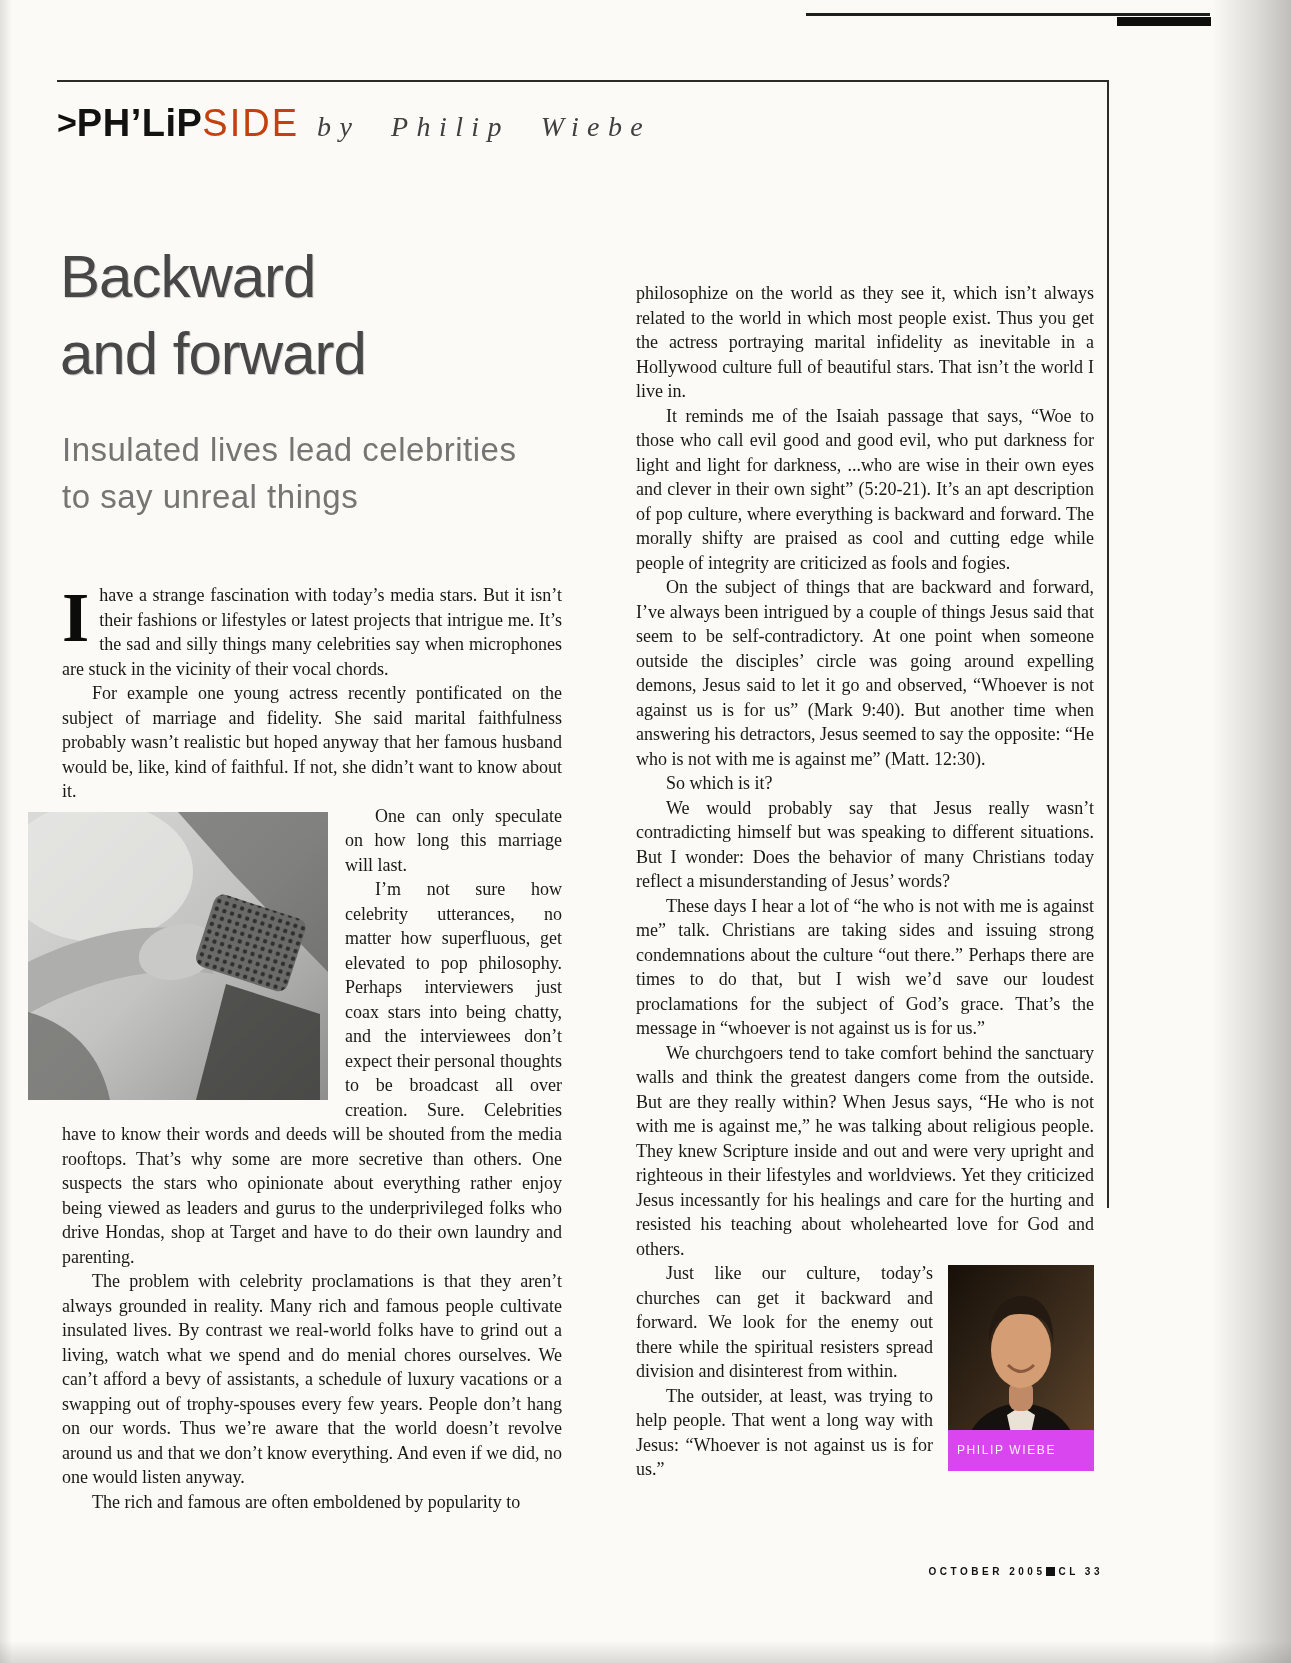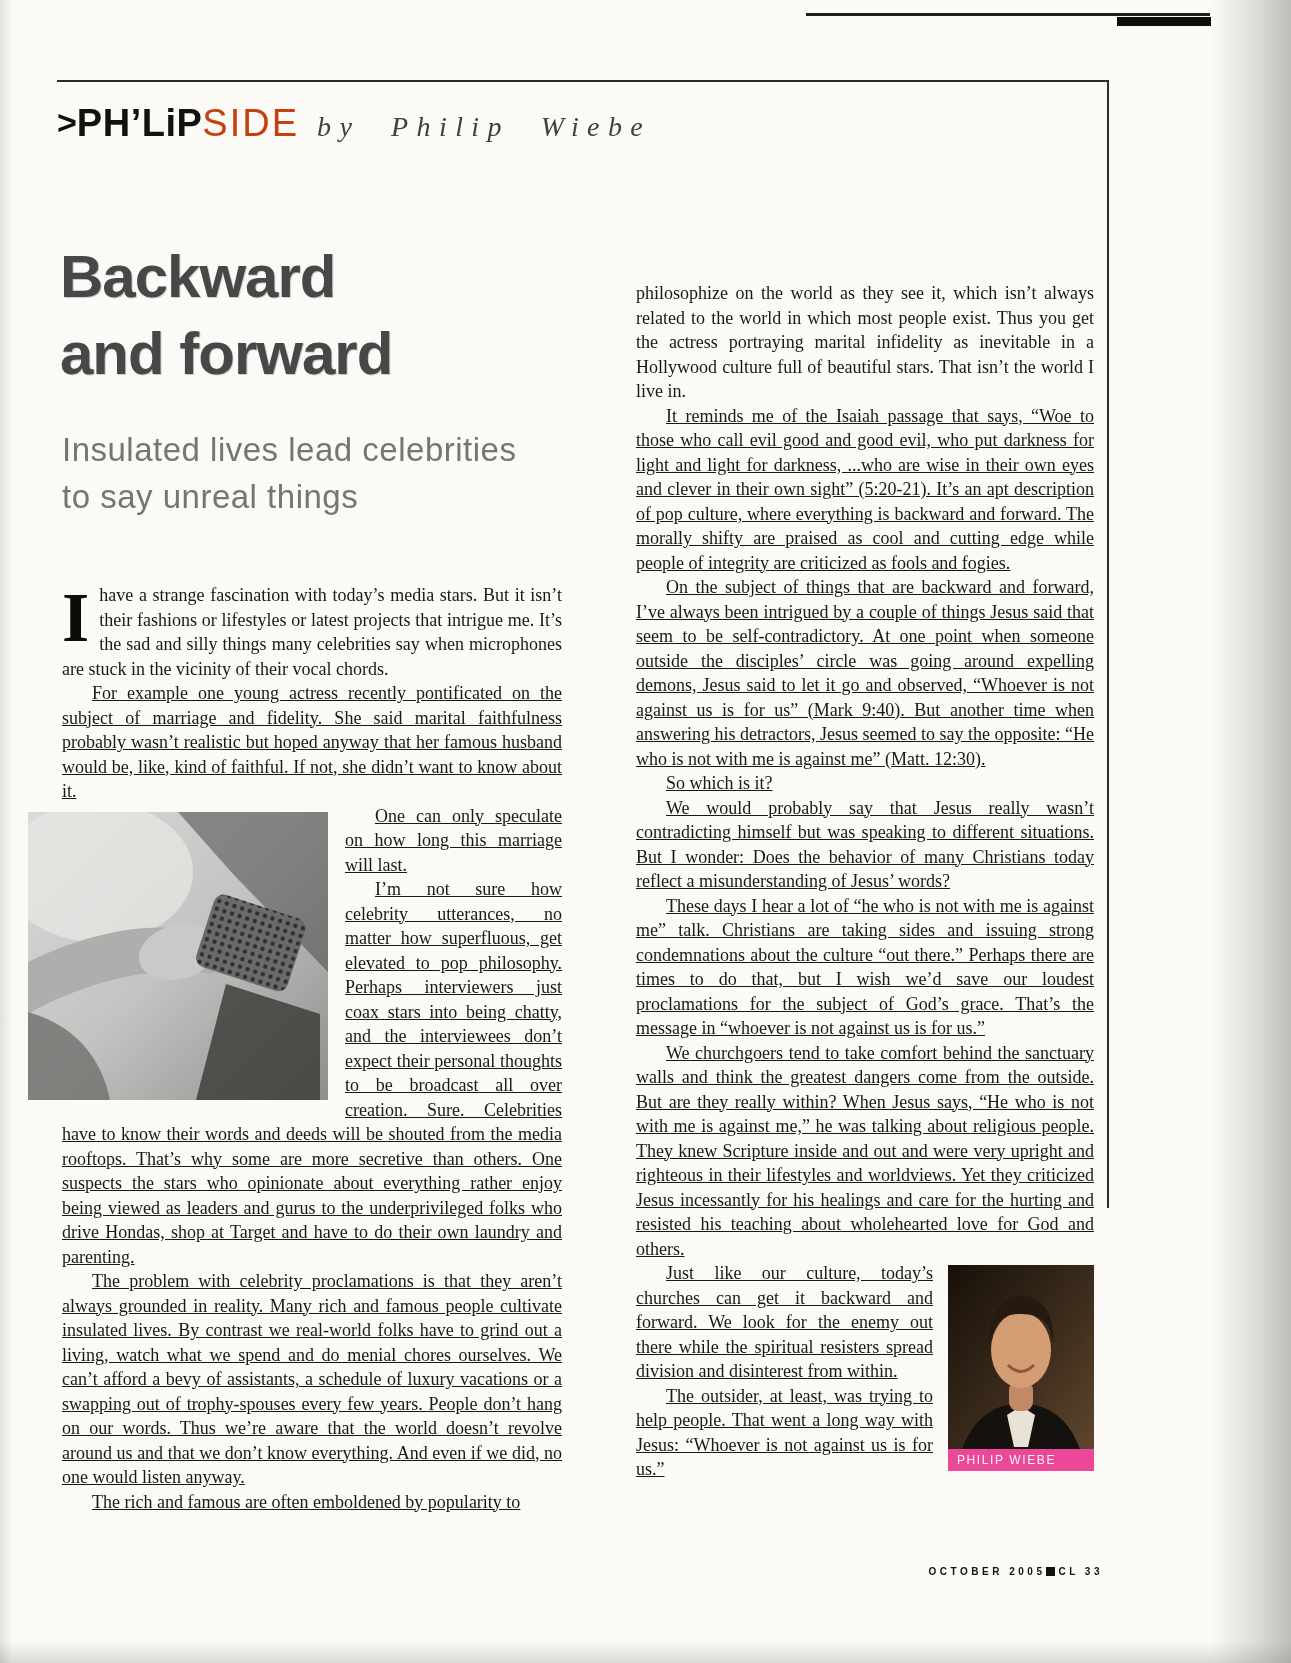--- a/index.html
+++ b/index.html
@@ -44,21 +44,21 @@
   .mh-light { font-family: "Liberation Sans", sans-serif; font-weight: normal; font-size: 38px; color: #c2410c; letter-spacing: 2px; }
   .mh-byline {
     font-family: "Liberation Serif", serif; font-style: italic;
     font-size: 28px; color: #404040; margin-left: 18px;
     letter-spacing: 0.30em; word-spacing: 0.55em;
   }
 
   
   .title {
     position: absolute; left: 60px; top: 238px;
-    font-family: "Liberation Sans", sans-serif; font-weight: bold;
+    font-family: "Liberation Sans", sans-serif; font-weight: normal;
     font-size: 60px; line-height: 77px; letter-spacing: -1px;
     color: #474747;
     text-shadow: 1px 1px 0 rgba(70,70,70,0.25);
   }
   .subtitle {
     position: absolute; left: 62px; top: 426px;
     font-family: "Liberation Sans", sans-serif; font-weight: normal;
     font-size: 33px; line-height: 47px; letter-spacing: 0.5px;
     color: #757573;
   }
@@ -66,21 +66,21 @@
   
   .col {
     position: absolute;
     text-align: justify;
     font-size: 18px; line-height: 24.5px;
     color: #181816;
     hyphens: auto;
   }
   .col-left  { left: 62px;  top: 583px; width: 500px; }
   .col-right { left: 636px; top: 281px; width: 458px; }
-  .col p.indent { text-indent: 30px; text-decoration: underline; }
+  .col p.indent { text-indent: 30px; }
 
   .dropcap {
     float: left;
     font-family: "Liberation Serif", serif; font-weight: bold;
     font-size: 70px; line-height: 58px;
     padding: 6px 10px 0 0;
     color: #0c0c0a;
   }
 
   
@@ -94,22 +94,22 @@
   .author-figure {
     float: right;
     position: relative;
     width: 146px; height: 206px;
     margin: 4px 0 6px 15px;
     background: #241a12;
     overflow: hidden;
   }
   .author-caption {
     position: absolute; left: 0; bottom: 0;
-    width: 100%; height: 22px;
-    background: #ec4899;
+    width: 100%; height: 41px;
+    background: #d946ef;
     color: #f4f4f2;
     font-family: "Liberation Sans", sans-serif;
     font-size: 12px; letter-spacing: 1.6px;
     display: flex; align-items: center;
     padding-left: 9px;
   }
 
   
   .page-footer {
     position: absolute; top: 1566px; right: 188px;

